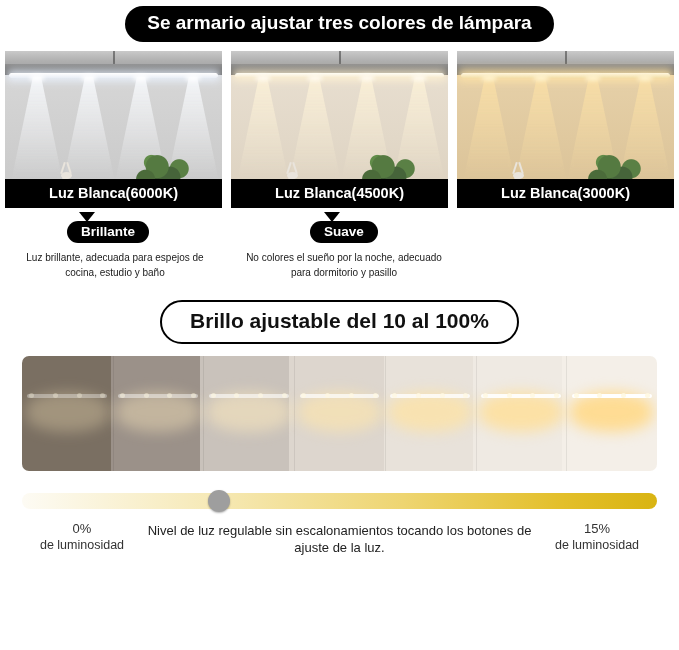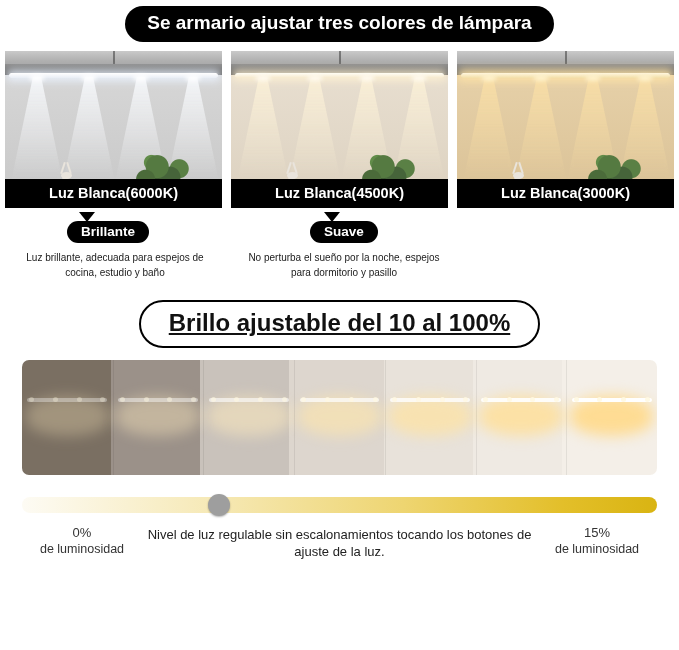--- a/index.html
+++ b/index.html
@@ -237,24 +237,23 @@
   
   .bright-title-wrap {
     display: flex;
     justify-content: center;
     padding-top: 20px;
   }
   .bright-title {
     border: 2px solid #000000;
     border-radius: 24px;
     padding: 7px 28px 9px 28px;
-    font-size: 24px;
+    font-size: 21px;
     font-weight: bold;
     white-space: nowrap;
-    text-decoration: underline;
   }
 
   
   .strip-wrap {
     padding: 12px 22px 0 22px;
     box-sizing: border-box;
   }
   .strip {
     position: relative;
     height: 115px;
@@ -491,21 +490,21 @@
     </div>
     <div class="cap-text">Luz brillante, adecuada para espejos de cocina, estudio y baño</div>
   </div>
 
 
   <div class="cap-col">
     <div class="pointer" style="left:90px;"></div>
     <div class="tag-row" style="padding-left:76px;">
       <div class="tag">Suave</div>
     </div>
-    <div class="cap-text">No perturba el sueño por la noche, espejos para dormitorio y pasillo</div>
+    <div class="cap-text">No colores el sueño por la noche, adecuado para dormitorio y pasillo</div>
   </div>
 </div>
 
 <div class="bright-title-wrap">
   <div class="bright-title">Brillo ajustable del 10 al 100%</div>
 </div>
 
 <div class="strip-wrap">
   <div class="strip">
     <div class="seg" style="left:0%;">

